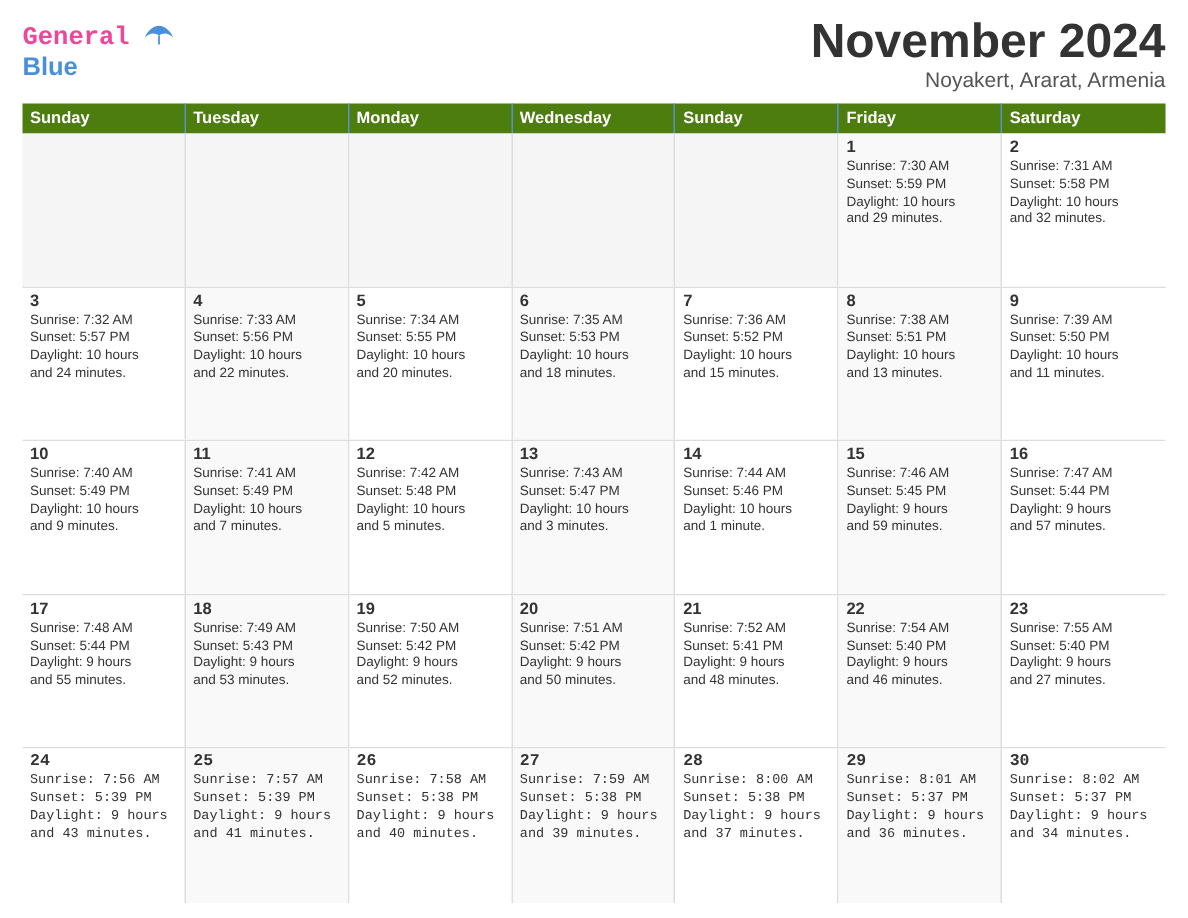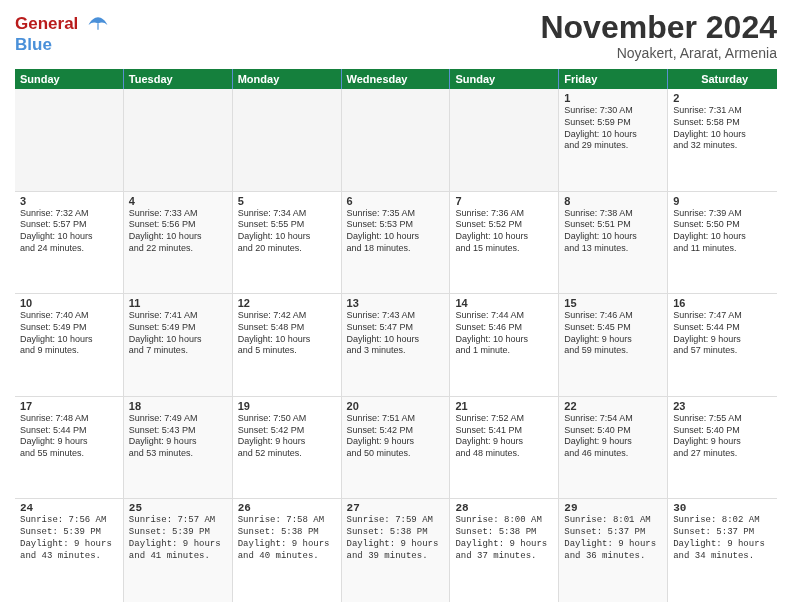--- a/index.html
+++ b/index.html
@@ -47,31 +47,31 @@
       color: #555;
     }
     .calendar {
       flex: 1;
       display: flex;
       flex-direction: column;
     }
     .cal-header {
       display: grid;
       grid-template-columns: repeat(7, 1fr);
-      background: #15803d;
+      background: #4d7c0f;
     }
     .cal-header-cell {
       color: #fff;
       font-size: 11px;
       font-weight: bold;
       padding: 4px 5px;
       text-align: left;
       border-right: 1px solid #5a8fd1;
     }
-    .cal-header-cell:last-child { border-right: none; margin-left: 28px; }
+    .cal-header-cell:last-child { border-right: none; }
     .cal-body {
       flex: 1;
       display: grid;
       grid-template-rows: repeat(5, 1fr);
     }
     .cal-row {
       display: grid;
       grid-template-columns: repeat(7, 1fr);
       border-bottom: 1px solid #ddd;
     }
@@ -100,21 +100,21 @@
     }
   </style>
 </head>
 <body>
 
 <div class="page">
   <div class="header">
     <div class="logo">
       <div>
         <div style="font-size:17px;font-weight:bold;color:#333;line-height:1.1;">
-          <span style="color:#b91c1c;">General</span>
+          <span style="color:#ec4899;font-family:Liberation Mono, monospace;">General</span>
           <svg class="logo-icon" viewBox="0 0 28 28" style="display:inline-block;vertical-align:middle;width:22px;height:22px;">
             <path d="M14 4 C18 4 24 8 26 14 C22 10 18 10 14 12 C10 10 6 10 2 14 C4 8 10 4 14 4Z" fill="#4a90d9"></path>
             <path d="M14 12 L14 20" stroke="#4a90d9" stroke-width="1.5" fill="none"></path>
           </svg>
         </div>
         <div style="font-size:17px;font-weight:bold;color:#4a90d9;line-height:1.1;">Blue</div>
       </div>
     </div>
     <div class="title-section">
       <div class="month-title">November 2024</div>

